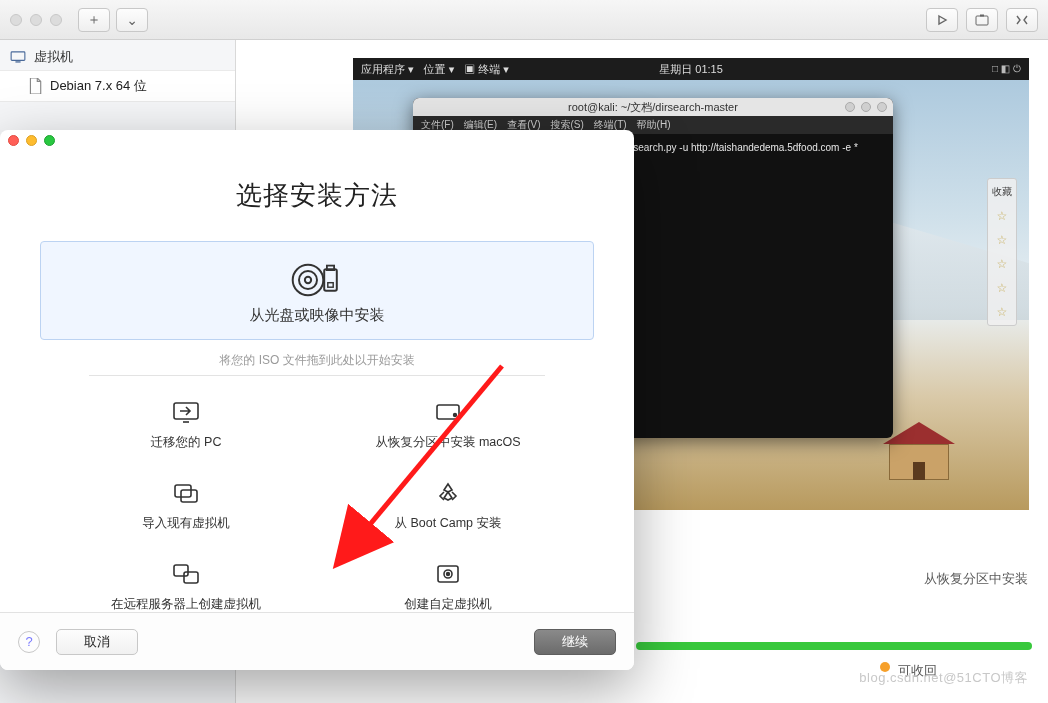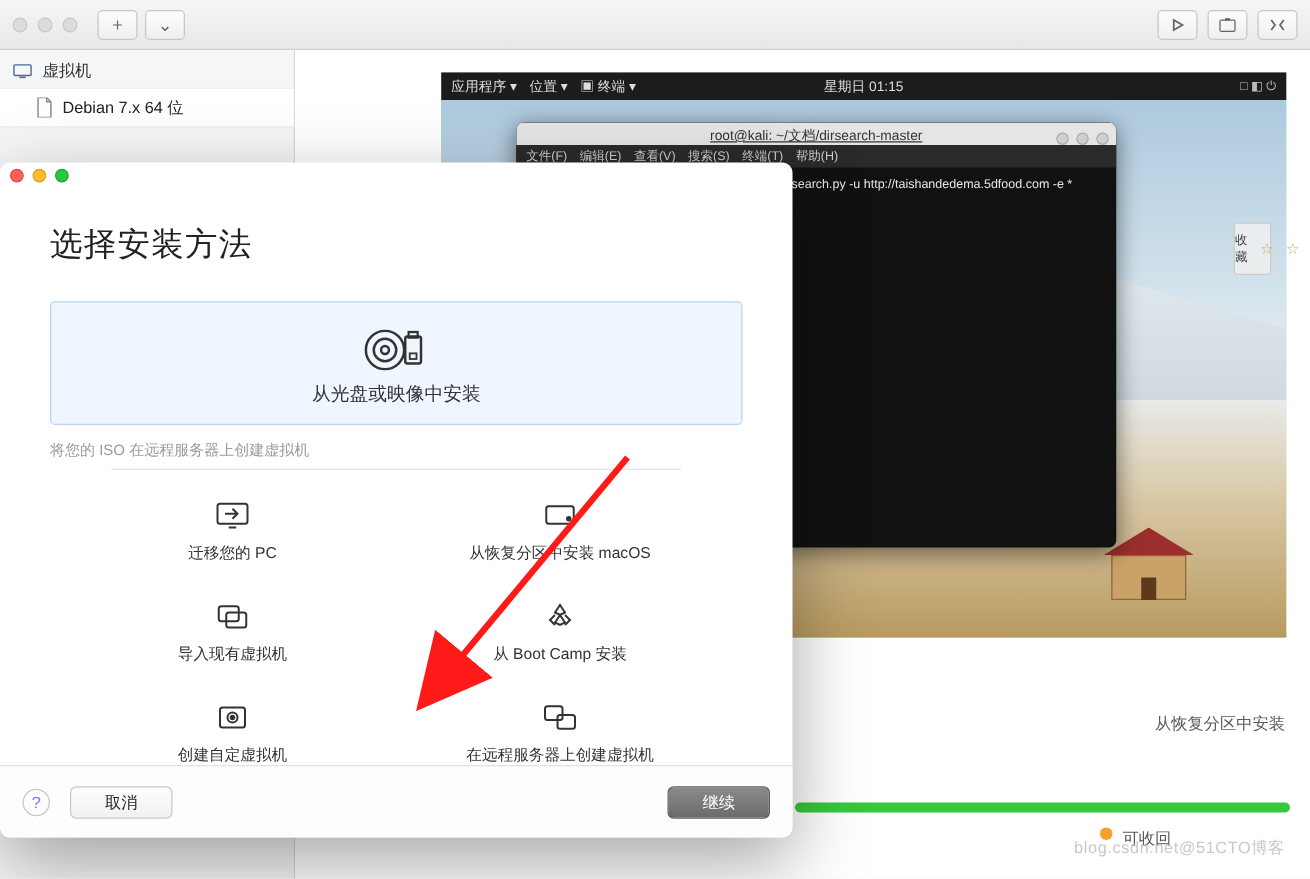--- a/index.html
+++ b/index.html
@@ -22,51 +22,51 @@
   .sb-item svg { width:14px; height:16px; }
 
   .content-area { flex:1; position:relative; background:#fff; }
   
   .vm-preview-wrap { position:absolute; top:18px; left:90px; width:676px; height:452px; background:#86efac;margin-left:27px; }
   .desktop { position:absolute; inset:0; background:linear-gradient(#a8c6dc 0%, #cfe0ea 35%, #eaf0f3 55%, #d9c9a8 75%, #b89a5e 100%); }
   .desktop::before { content:""; position:absolute; left:0; right:0; bottom:42%; height:28%; background:linear-gradient(#e8eef2,#c8d4da); clip-path:polygon(0 60%, 18% 30%, 32% 55%, 48% 10%, 62% 45%, 78% 20%, 100% 55%, 100% 100%, 0 100%); opacity:.8;}
   .topbar-linux { position:absolute; top:0; left:0; right:0; height:22px; background:#1c1c1c; color:#ddd; font-size:11px; display:flex; align-items:center; padding:0 8px; gap:10px; }
   .topbar-linux .time { position:absolute; left:50%; transform:translateX(-50%); }
   .topbar-linux .tr { margin-left:auto; display:flex; gap:6px; color:#bbb; font-size:10px;}
-  .sidepanel { position:absolute; top:120px; right:12px; width:30px; background:rgba(240,240,240,.85); border:1px solid #ccc; border-radius:3px; padding:6px 0; display:flex; flex-direction:row; align-items:center; gap:10px; }
+  .sidepanel { position:absolute; top:120px; right:12px; width:30px; background:rgba(240,240,240,.85); border:1px solid #ccc; border-radius:3px; padding:6px 0; display:flex; flex-direction:column; align-items:center; gap:10px; }
   .sidepanel .hdr{ font-size:10px; color:#444; }
   .star { color:#c8b060; font-size:12px; }
   .cabin { position:absolute; bottom:30px; right:70px; width:70px; height:60px; }
   .cabin .body{ position:absolute; bottom:0; width:60px; height:36px; background:#caa268; border:1px solid #8a6a3a;}
   .cabin .roof{ position:absolute; bottom:36px; left:-6px; width:72px; height:22px; background:#9b2f2f; clip-path:polygon(0 100%, 50% 0, 100% 100%);}
   .cabin .door{ position:absolute; bottom:0; left:24px; width:12px; height:18px; background:#5b3a1e;}
 
   .term-win { position:absolute; top:40px; left:60px; width:480px; height:340px; background:#111; border-radius:6px; box-shadow:0 4px 18px rgba(0,0,0,.5); overflow:hidden; }
-  .term-title { height:18px; background:#e5e5e5; color:#333; font-size:11px; display:flex; align-items:flex-end; justify-content:center; position:relative;text-decoration:underline; }
+  .term-title { height:18px; background:#e5e5e5; color:#333; font-size:11px; display:flex; align-items:center; justify-content:center; position:relative; }
   .term-title .wbtns{ position:absolute; right:6px; display:flex; gap:6px;}
   .term-title .wbtn{ width:10px; height:10px; border-radius:50%; background:#cfcfcf; border:1px solid #aaa;}
   .term-menu { height:18px; background:#2a2a2a; color:#ccc; font-size:10px; display:flex; gap:10px; padding:0 8px; align-items:center;}
   .term-body { padding:6px 8px; font-family: Menlo, Consolas, monospace; font-size:10px; line-height:1.5; color:#e6e6e6; }
   .term-body .prompt{ color:#e24444; }
   .term-body .path{ color:#5a8fe6; }
   .term-body .g{ color:#74d06c; }
   .term-body .hl{ background:#dfe6e6; color:#111; display:inline-block; padding:0 2px;}
 
   .right-notes { position:absolute; right:20px; top:530px; font-size:13px; color:#5a5a5a; }
 
   .progress-strip { position:absolute; left:400px; right:16px; top:602px; height:8px; background:#38c83c; border-radius:4px; }
   .prog-label { position:absolute; left:644px; top:622px; font-size:13px; color:#555; display:flex; align-items:flex-start; gap:8px;}
   .prog-dot{ width:10px; height:10px; background:#f6a02b; border-radius:50%; }
   .modal-window { position:absolute; left:0; top:130px; width:634px; height:540px; background:#fff; border-radius:8px; box-shadow:0 20px 60px rgba(0,0,0,.35); overflow:hidden; }
   .modal-tb { height:20px; display:flex; align-items:center; padding:0 8px; gap:7px;}
   .modal-tb .dot{ width:11px; height:11px; }
   .modal-tb .r{ background:#ff5f57; border-color:#e24a41;}
   .modal-tb .y{ background:#febc2e; border-color:#dba024;}
   .modal-tb .g{ background:#28c840; border-color:#1fa032;}
-  .modal-inner{ padding:10px 40px 0 40px; }
+  .modal-inner{ padding:10px 40px 0 40px; text-align:center; }
   h1.modal-title{ font-size:26px; font-weight:500; color:#222; margin:18px 0 28px 0; letter-spacing:1px;}
   .iso-card{ border:1px solid #bcd3f2; background:#f0f6ff; border-radius:4px; padding:18px 0 14px 0; display:flex; flex-direction:column; align-items:center; gap:2px;}
   .iso-svg{ width:54px; height:40px; }
   .iso-label{ font-size:15px; color:#333; margin-top:4px;}
   .iso-hint{ font-size:12px; color:#9a9a9a; margin:12px 0 6px 0;}
   .divider{ height:1px; background:#e3e3e3; width:456px; margin:6px auto 24px auto;}
   .options{ display:grid; grid-template-columns:repeat(2, 1fr); gap:30px 10px; padding:0 20px 0 20px;}
   .opt{ display:flex; flex-direction:column; align-items:center; gap:10px; font-size:12.5px; color:#333; }
   .opt svg{ width:30px; height:24px; stroke:#333; fill:none; stroke-width:1.6; }
   .modal-footer{ position:absolute; bottom:0; left:0; right:0; height:58px; border-top:1px solid #e2e2e2; background:#fdfdfd; display:flex; align-items:center; padding:0 18px;}
@@ -223,21 +223,21 @@
       <svg class="iso-svg" viewBox="0 0 60 44">
         <circle cx="20" cy="22" r="17" fill="none" stroke="#333" stroke-width="2.2"></circle>
         <circle cx="20" cy="22" r="10" fill="none" stroke="#333" stroke-width="2.2"></circle>
         <circle cx="20" cy="22" r="3.5" fill="none" stroke="#333" stroke-width="2.2"></circle>
         <rect x="38" y="10" width="14" height="24" rx="2" fill="none" stroke="#333" stroke-width="2.2"></rect>
         <rect x="41" y="6" width="8" height="5" fill="none" stroke="#333" stroke-width="2"></rect>
         <rect x="42" y="25" width="6" height="5" fill="none" stroke="#333" stroke-width="1.6"></rect>
       </svg>
       <div class="iso-label">从光盘或映像中安装</div>
     </div>
-    <div class="iso-hint">将您的 ISO 在远程服务器上创建虚拟机</div>
+    <div class="iso-hint">将您的 ISO 文件拖到此处以开始安装</div>
     <div class="divider"></div>
 
     <div class="options">
       <div class="opt">
         <svg viewBox="0 0 30 24">
             <rect x="3" y="3" width="24" height="16" rx="2"></rect>
             <path d="M12 22 h6"></path>
             <path d="M9 11 h10 M15 7 l4 4 -4 4"></path>
           </svg>
         <span>迁移您的 PC</span>
@@ -259,32 +259,32 @@
       <div class="opt">
         <svg viewBox="0 0 30 24">
             <path d="M15 3 l4 6 -4 2 -4 -2 z"></path>
             <path d="M15 3 l-4 6 4 2 4 -2 z" transform="translate(0 8)"></path>
             <path d="M11 11 l-4 4 4 4 M19 11 l4 4 -4 4"></path>
           </svg>
         <span>从 Boot Camp 安装</span>
       </div>
       <div class="opt">
         <svg viewBox="0 0 30 24">
+            <rect x="3" y="3" width="14" height="11" rx="2"></rect>
+            <rect x="13" y="10" width="14" height="11" rx="2"></rect>
+          </svg>
+        <span>在远程服务器上创建虚拟机</span>
+      </div>
+      <div class="opt">
+        <svg viewBox="0 0 30 24">
             <rect x="5" y="4" width="20" height="16" rx="2"></rect>
             <circle cx="15" cy="12" r="4"></circle>
             <circle cx="15" cy="12" r="1.4" fill="#333"></circle>
           </svg>
         <span>创建自定虚拟机</span>
-      </div>
-      <div class="opt">
-        <svg viewBox="0 0 30 24">
-            <rect x="3" y="3" width="14" height="11" rx="2"></rect>
-            <rect x="13" y="10" width="14" height="11" rx="2"></rect>
-          </svg>
-        <span>在远程服务器上创建虚拟机</span>
       </div>
     </div>
   </div>
 
   <div class="modal-footer">
     <div class="help-btn">
         <span>?</span>
       </div>
     <div class="mac-btn cancel">
         <span>取消</span>

